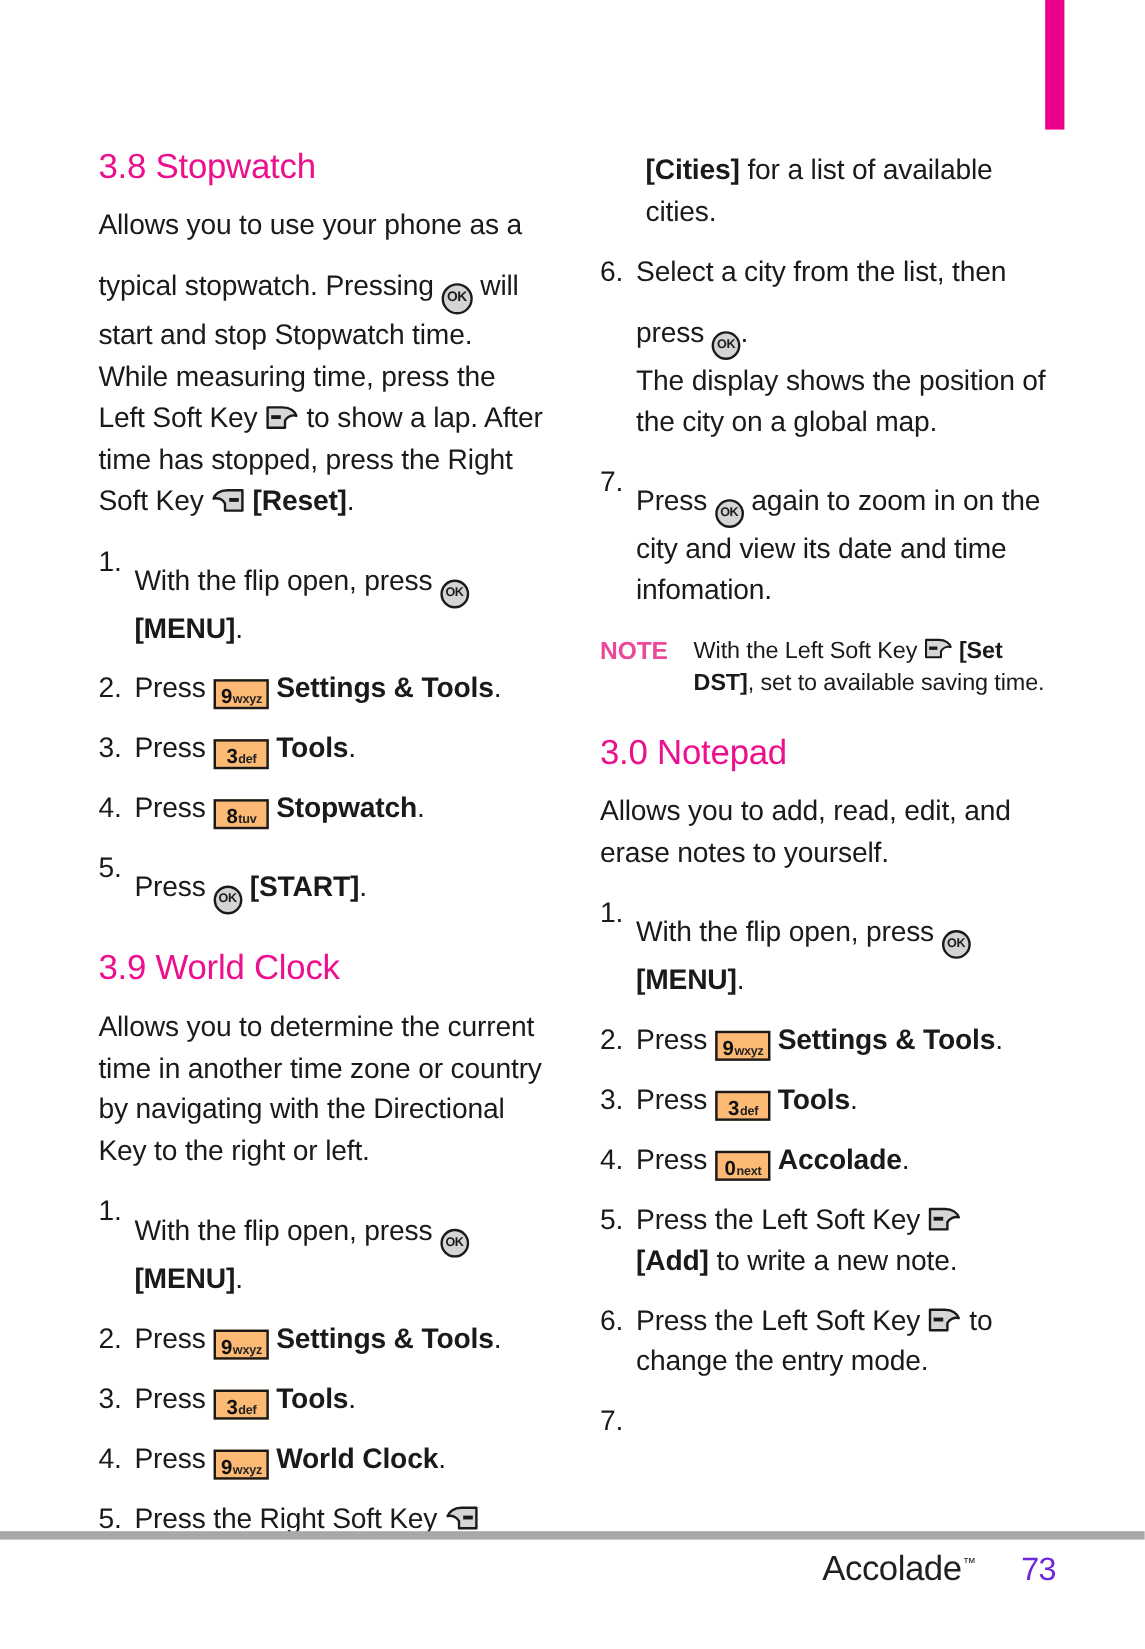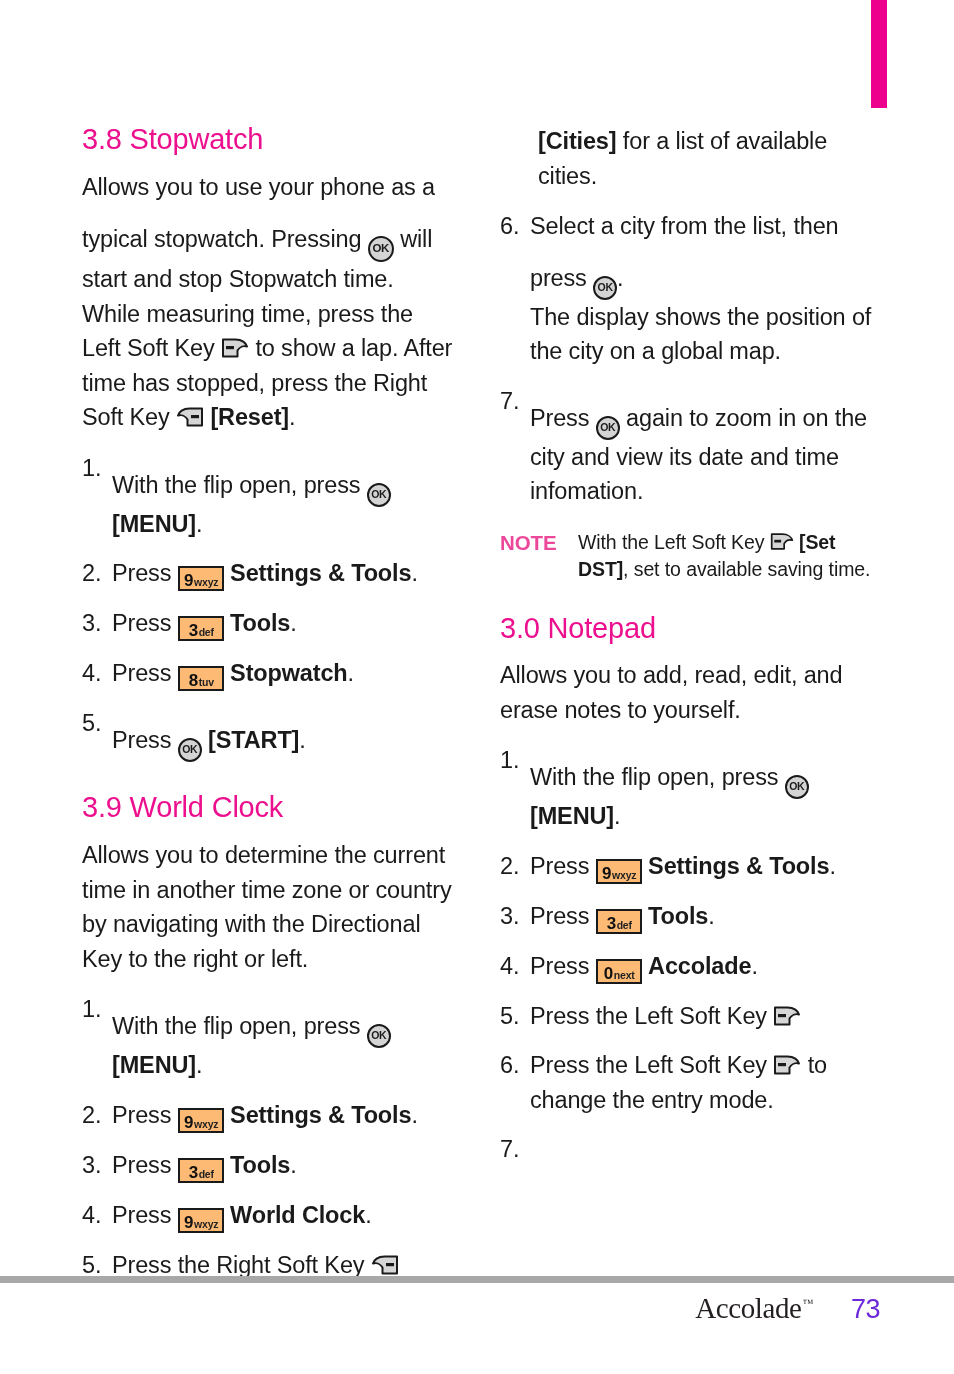--- a/index.html
+++ b/index.html
@@ -175,21 +175,21 @@
     position: absolute;
     right: 74px;
     top: 1292px;
     display: flex;
     align-items: baseline;
   }
   .brand {
     font-size: 29px;
     letter-spacing: -0.4px;
     color: #231f20;
-    font-family: Liberation Serif, serif;
+    font-family: Liberation Sans, sans-serif;
   }
   .brand-tm {
     font-size: 11px;
     vertical-align: super;
     margin-left: 1px;
     color: #231f20;
   }
   .page-num {
     font-size: 27px;
     color: #6d28d9;
@@ -367,21 +367,22 @@
           <b>Accolade</b><span>.</span></span>
       </li>
 
       <li class="step">
         <span class="step-num">5.</span>
         <span class="step-body"><span>Press the Left Soft Key</span>
           <span class="icon ic-soft"><svg width="28" height="24" viewBox="0 0 28 24">
                 <path d="M2 3.5 L14.5 3.5 C21 3.5 25 7 26 10.5 C22.5 9.5 18.5 11 16.5 14.5 L16.5 20.5 L2 20.5 Z" fill="#d6d6d6" stroke="#1a1a1a" stroke-width="2" stroke-linejoin="round"></path>
                 <rect x="5" y="10" width="8" height="3.2" fill="#1a1a1a"></rect>
               </svg></span>
-          </span>
+          <span class="cont"><b>[Add]</b>
+            <span>to write a new note.</span></span></span>
       </li>
 
       <li class="step">
         <span class="step-num">6.</span>
         <span class="step-body"><span>Press the Left Soft Key</span>
           <span class="icon ic-soft"><svg width="28" height="24" viewBox="0 0 28 24">
                 <path d="M2 3.5 L14.5 3.5 C21 3.5 25 7 26 10.5 C22.5 9.5 18.5 11 16.5 14.5 L16.5 20.5 L2 20.5 Z" fill="#d6d6d6" stroke="#1a1a1a" stroke-width="2" stroke-linejoin="round"></path>
                 <rect x="5" y="10" width="8" height="3.2" fill="#1a1a1a"></rect>
               </svg></span>
           <span>to change the entry mode.</span></span>

